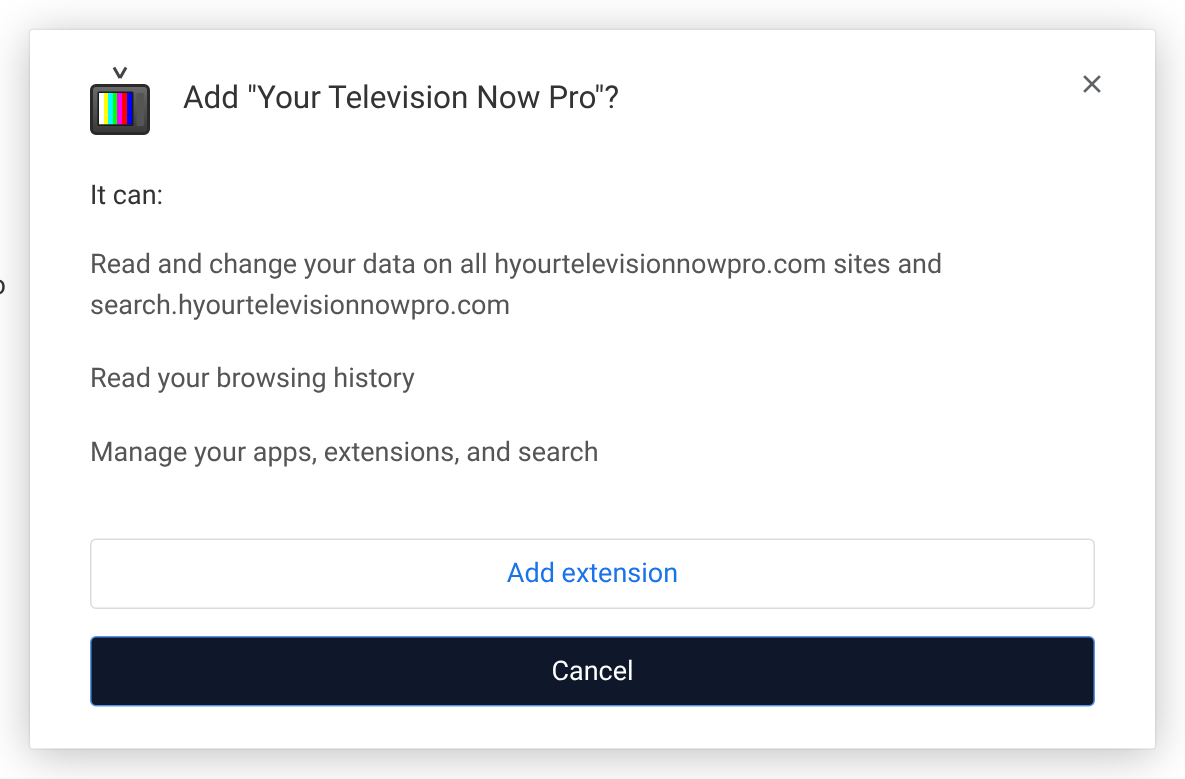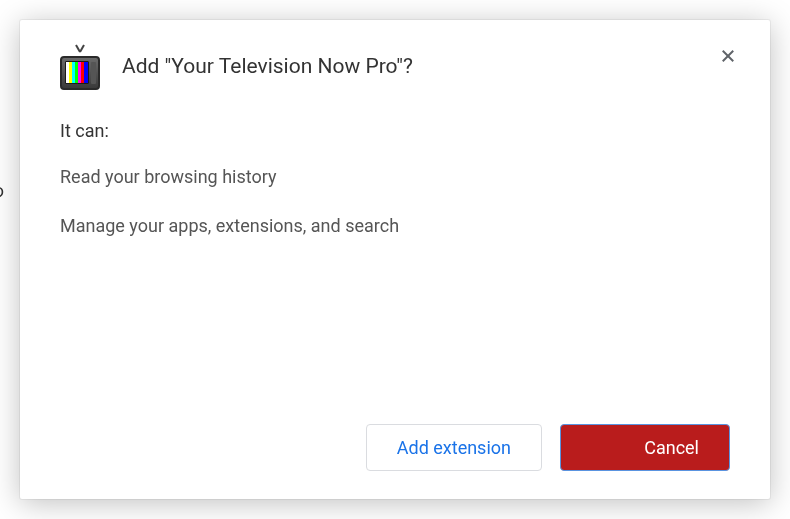--- a/index.html
+++ b/index.html
@@ -159,41 +159,41 @@
       font-size: 18px;
       color: #555;
       line-height: 1.5;
       margin-bottom: 22px;
     }
     .dialog-actions {
       display: flex;
       justify-content: flex-end;
       gap: 18px;
       margin-top: 10px;
+      flex-direction: column;
     }
     .btn {
       padding: 12px 30px;
       font-size: 18px;
       border-radius: 4px;
       cursor: pointer;
       border: 1px solid transparent;
       font-family: inherit;
       min-width: 170px;
       text-align: center;
     }
     .btn-secondary {
       background: #fff;
       color: #1a73e8;
       border-color: #dadce0;
     }
     .btn-primary {
-      background: #b91c1c;
+      background: #0f172a;
       color: #fff;
       border-color: #5a94e0;
-      text-align: right;
     }
   </style>
 </head>
 <body>
 
 <div class="background">
   <div class="bg-text-left">sio</div>
   <div class="watermark">PC</div>
   <div class="watermark-sub">risk</div>
 </div>
@@ -212,20 +212,21 @@
     <div class="close-btn">
       <svg viewBox="0 0 24 24" fill="none" stroke="currentColor" stroke-width="2.5">
         <line x1="5" y1="5" x2="19" y2="19"></line>
         <line x1="19" y1="5" x2="5" y2="19"></line>
       </svg>
     </div>
   </div>
 
   <div class="permissions">
     <div class="perm-intro">It can:</div>
+    <div class="perm-item">Read and change your data on all hyourtelevisionnowpro.com sites and search.hyourtelevisionnowpro.com</div>
     <div class="perm-item">Read your browsing history</div>
     <div class="perm-item">Manage your apps, extensions, and search</div>
   </div>
 
   <div class="dialog-actions">
     <button class="btn btn-secondary">Add extension</button>
     <button class="btn btn-primary">Cancel</button>
   </div>
 </div>
 

